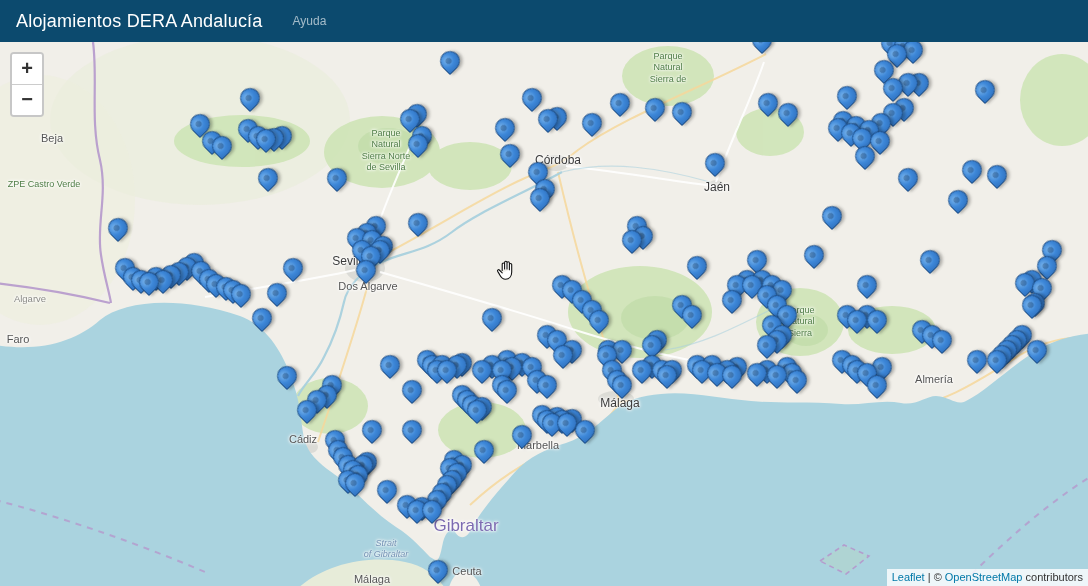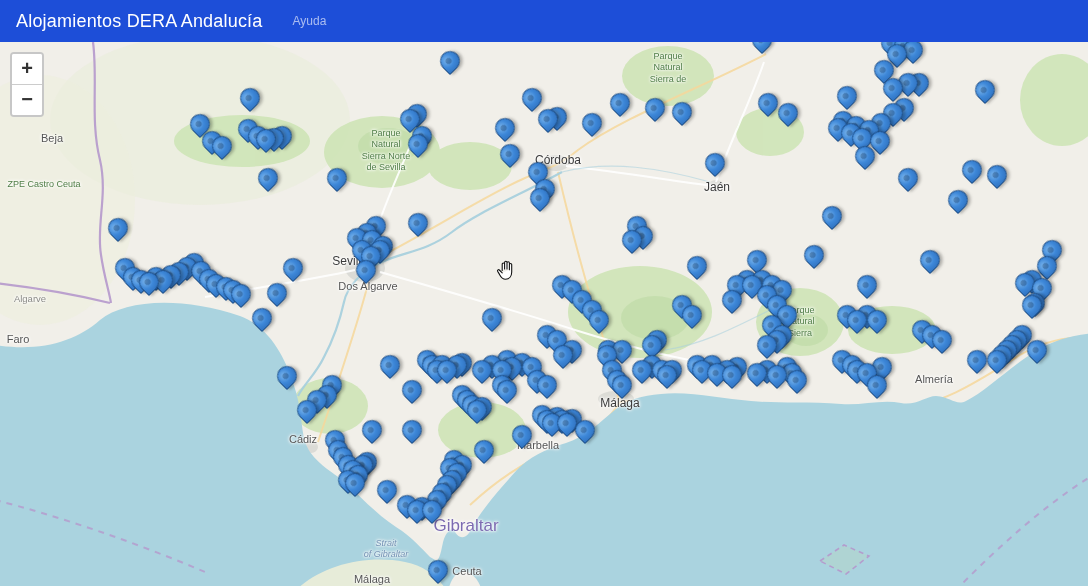--- a/index.html
+++ b/index.html
@@ -2,21 +2,21 @@
 <html><head>
 <meta charset="utf-8">
 <style>
   html,body{margin:0;padding:0}
   body{
     width:1088px;height:586px;overflow:hidden;position:relative;
     font-family:"Liberation Sans",sans-serif;background:#f1efe9;
   }
   
   #header{
-    position:absolute;top:0;left:0;right:0;height:42px;background:#1d4ed8;
+    position:absolute;top:0;left:0;right:0;height:42px;background:#0c4a6e;
     z-index:2000;display:flex;align-items:center;padding:0 16px;gap:30px;
     box-sizing:border-box;
   }
   .app-title{color:#ffffff;font-size:18px;font-weight:500;letter-spacing:.2px}
   .nav-link{color:rgba(255,255,255,.62);font-size:12px;cursor:pointer;text-decoration:none}
   
   #map{position:absolute;inset:0;overflow:hidden;cursor:grab}
   #tiles{position:absolute;top:0;left:0}
   
   .map-label{
@@ -154,21 +154,21 @@
     </g>
     <g fill="none" stroke="#b598cc" stroke-width="2" stroke-dasharray="6 6" opacity="0.8">
       <path d="M -5,500 C 55,515 135,542 205,572"></path>
       <path d="M 955,591 C 1000,545 1045,505 1093,475"></path>
     </g>
     <path d="M 820,561 L 844,545 L 869,556 L 846,574 Z" fill="rgba(190,215,180,.3)" stroke="#b598cc" stroke-width="1.6" stroke-dasharray="5 4" opacity="0.9"></path>
   </svg>
 
   <div id="labels">
       <span class="map-label lbl-town" style="left: 52px; top: 139px;">Beja</span>
-      <span class="map-label lbl-green" style="left: 44px; top: 185px;">ZPE Castro Ceuta</span>
+      <span class="map-label lbl-green" style="left: 44px; top: 185px;">ZPE Castro Verde</span>
       <span class="map-label lbl-small" style="left: 30px; top: 299px;">Algarve</span>
       <span class="map-label lbl-town" style="left: 18px; top: 340px;">Faro</span>
       <span class="map-label lbl-green" style="left: 386px; top: 150px;">Parque
 Natural
 Sierra Norte
 de Sevilla</span>
       <span class="map-label lbl-city" style="left: 350px; top: 261px;">Sevilla</span>
       <span class="map-label lbl-town" style="left: 368px; top: 287px;">Dos Algarve</span>
       <span class="map-label lbl-city" style="left: 558px; top: 160px;">Córdoba</span>
       <span class="map-label lbl-city" style="left: 717px; top: 187px;">Jaén</span>
@@ -442,18 +442,21 @@
 
   <span class="cursor-hand">
     <svg width="20" height="22" viewBox="0 0 20 22">
       <path d="M6.2 11.5 V5.2 a1.2 1.2 0 0 1 2.4 0 V10 M8.6 10 V3.4 a1.2 1.2 0 0 1 2.4 0 V10
                M11 10 V4 a1.2 1.2 0 0 1 2.4 0 V10.6 M13.4 10.8 V5.6 a1.15 1.15 0 0 1 2.3 0 V13
                c0 4.2 -2.4 7.2 -6.2 7.2 c-2.9 0 -4.3 -1.6 -6 -4.8 L1.6 12.2
                c-.5 -1 .9 -2 1.7 -1.2 L6.2 13.8" fill="#ffffff" stroke="#111111" stroke-width="1.1" stroke-linecap="round" stroke-linejoin="round"></path>
     </svg>
   </span>
 
+  <div class="attrib">
+    <a>Leaflet</a><span> | © </span><a>OpenStreetMap</a><span> contributors</span>
+  </div>
 </div>
 
 <div id="header">
   <span class="app-title">Alojamientos DERA Andalucía</span>
   <a class="nav-link">Ayuda</a>
 </div>
 
 </body></html>

